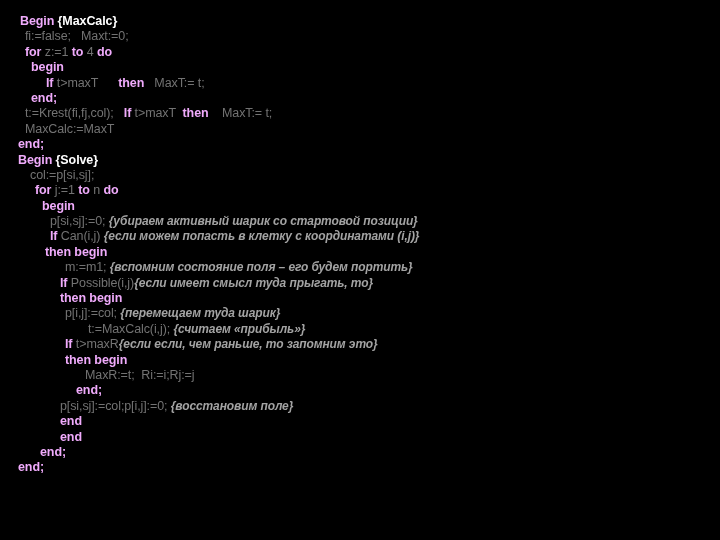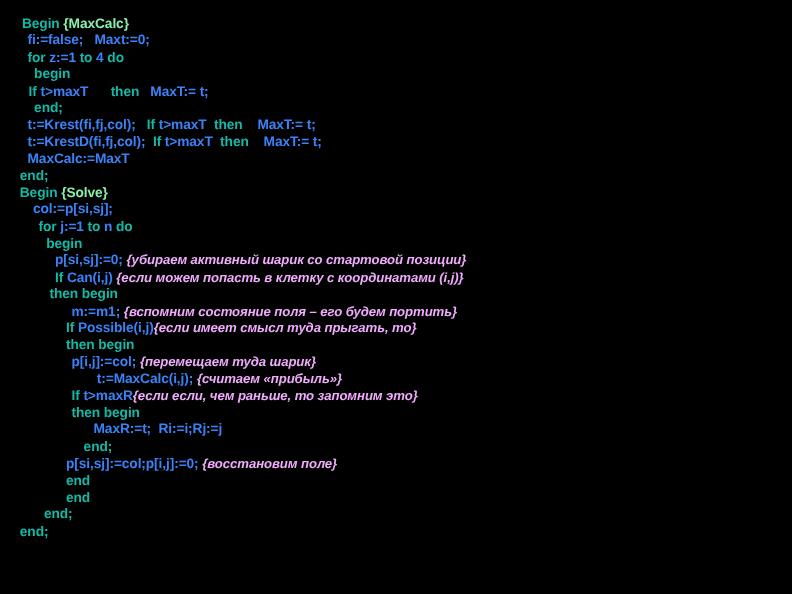--- a/index.html
+++ b/index.html
@@ -31,53 +31,52 @@
     white-space: pre;
     font-family: "Liberation Sans", sans-serif;
     font-size: 12.5px;
     line-height: 15.4px;
     height: 15.4px;
     color: #FFFFFF;
     letter-spacing: -0.1px;
   }
   .code-line .kw {
     font-weight: bold;
-    color: #14b8a6;
+    color: #f0abfc;
     margin-top: 38px;
   }
   .code-line .txt {
-    font-weight: bold;
-    color: #3b82f6;
+    font-weight: normal;
+    color: #737373;
     text-align: right;
   }
   .code-line .cmt {
-    color: #f0abfc;
+    color: #a3a3a3;
     font-style: italic;
     font-weight: bold;
     font-size: 12px;
   }
   .code-line .cmt-plain {
-    color: #86efac;
+    color: #ffffff;
     font-weight: bold;
     font-style: normal;
   }
 </style>
 </head>
 <body>
 
 <div id="slide">
   <div class="code-block" id="code-block">
       <div class="code-line" style="padding-left: 20px;"><span class="kw">Begin </span><span class="cmt-plain">{MaxCalc}</span></div>
       <div class="code-line" style="padding-left: 25px;"><span class="txt">fi:=false;   Maxt:=0;</span></div>
       <div class="code-line" style="padding-left: 25px;"><span class="kw">for </span><span class="txt">z:=1 </span><span class="kw">to </span><span class="txt">4 </span><span class="kw">do</span></div>
       <div class="code-line" style="padding-left: 31px;"><span class="kw">begin</span></div>
-      <div class="code-line" style="padding-left: 26px;"><span class="kw">If </span><span class="txt">t&gt;maxT      </span><span class="kw">then </span><span class="txt">  MaxT:= t;</span></div>
+      <div class="code-line" style="padding-left: 46px;"><span class="kw">If </span><span class="txt">t&gt;maxT      </span><span class="kw">then </span><span class="txt">  MaxT:= t;</span></div>
       <div class="code-line" style="padding-left: 31px;"><span class="kw">end;</span></div>
       <div class="code-line" style="padding-left: 25px;"><span class="txt">t:=Krest(fi,fj,col);   </span><span class="kw">If </span><span class="txt">t&gt;maxT  </span><span class="kw">then </span><span class="txt">   MaxT:= t;</span></div>
-      <div class="code-line" style="padding-left: 25px;"><span class="txt">t:=KrestD(fi,fj,col);  </span><span class="kw">If </span><span class="txt">t&gt;maxT  </span><span class="kw">then </span><span class="txt">   MaxT:= t;</span></div>
       <div class="code-line" style="padding-left: 25px;"><span class="txt">MaxCalc:=MaxT</span></div>
       <div class="code-line" style="padding-left: 18px;"><span class="kw">end;</span></div>
       <div class="code-line" style="padding-left: 18px;"><span class="kw">Begin </span><span class="cmt-plain">{Solve}</span></div>
       <div class="code-line" style="padding-left: 30px;"><span class="txt">col:=p[si,sj];</span></div>
       <div class="code-line" style="padding-left: 35px;"><span class="kw">for </span><span class="txt">j:=1 </span><span class="kw">to </span><span class="txt">n </span><span class="kw">do</span></div>
       <div class="code-line" style="padding-left: 42px;"><span class="kw">begin</span></div>
       <div class="code-line" style="padding-left: 50px;"><span class="txt">p[si,sj]:=0; </span><span class="cmt">{убираем активный шарик со стартовой позиции}</span></div>
       <div class="code-line" style="padding-left: 50px;"><span class="kw">If </span><span class="txt">Can(i,j) </span><span class="cmt">{если можем попасть в клетку с координатами (i,j)}</span></div>
       <div class="code-line" style="padding-left: 45px;"><span class="kw">then begin</span></div>
       <div class="code-line" style="padding-left: 65px;"><span class="txt">m:=m1; </span><span class="cmt">{вспомним состояние поля – его будем портить}</span></div>

